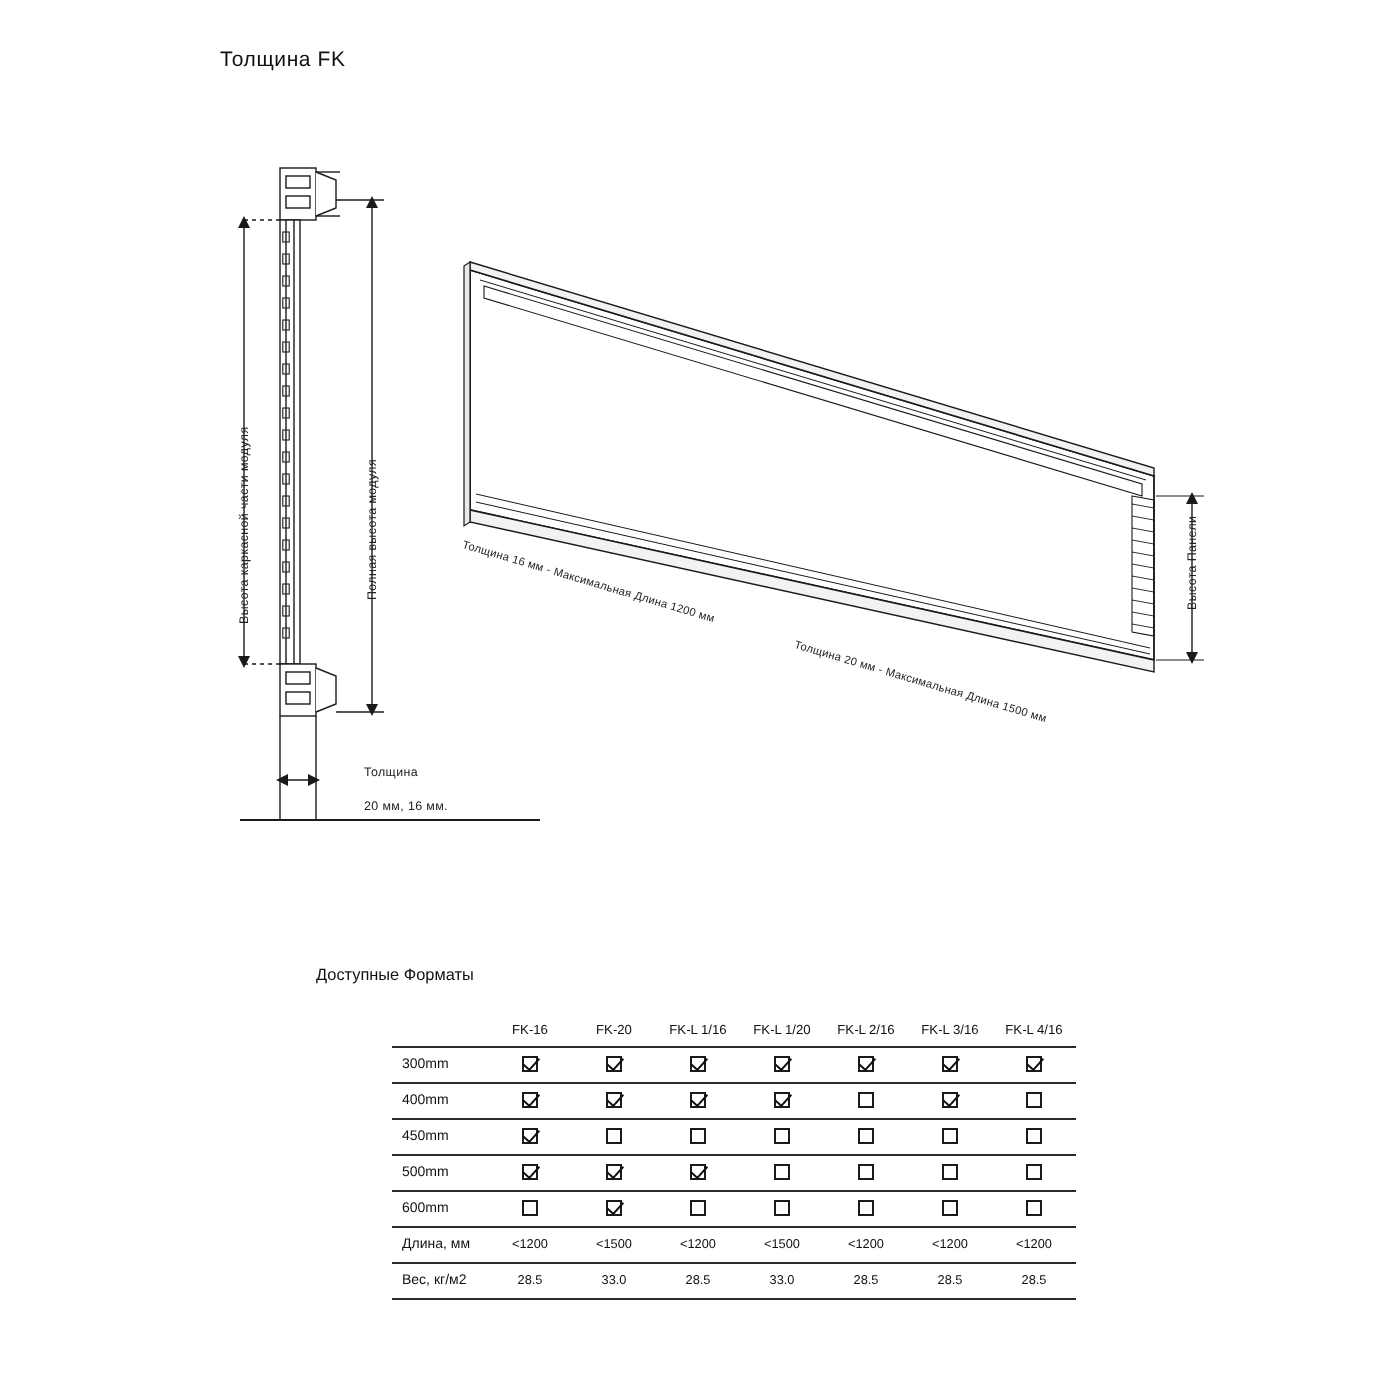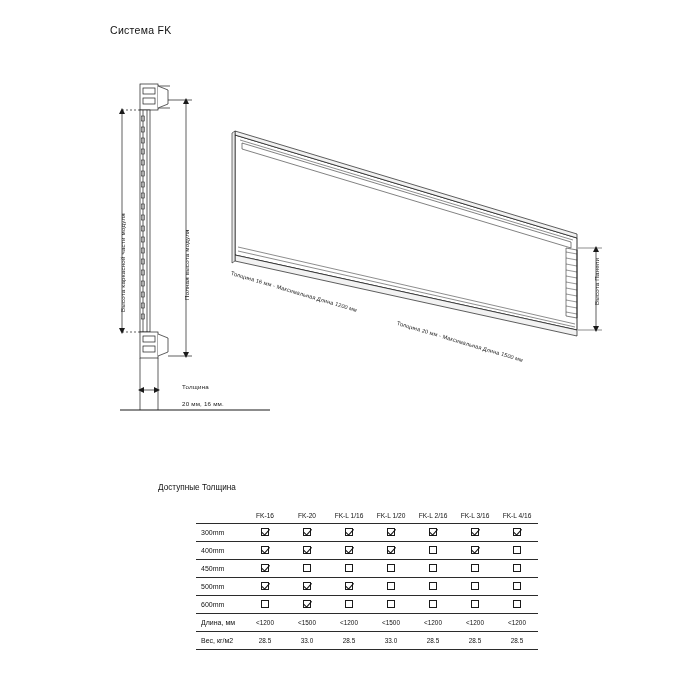--- a/index.html
+++ b/index.html
@@ -131,21 +131,21 @@
   }
   .numcell {
     font-size: 6.4px;
   }
 </style>
 </head>
 <body>
 
 <div class="page">
 
-  <div class="title">Система FK</div>
+  <div class="title">Толщина FK</div>
 
   <div class="drawing">
     <svg width="700" height="460" viewBox="0 0 700 460">
       <g stroke="#1a1a1a" fill="none" stroke-width="0.7">
 
         <rect x="140" y="84" width="18" height="26" fill="#ffffff" stroke="#1a1a1a" stroke-width="0.7"></rect>
         <rect x="143" y="88" width="12" height="6" fill="#ffffff"></rect>
         <rect x="143" y="98" width="12" height="6" fill="#ffffff"></rect>
         <line x1="158" y1="86" x2="170" y2="86"></line>
         <line x1="158" y1="92" x2="168" y2="92"></line>
@@ -247,21 +247,21 @@
 
     <div class="hlabel" style="left:182px; top:382px;">Толщина</div>
     <div class="hlabel" style="left:182px; top:399px;">20 мм, 16 мм.</div>
 
     <div class="slabel" style="left:232px; top:270px; transform: rotate(16.5deg); transform-origin: 0 0;">Толщина 16 мм - Максимальная Длина 1200 мм</div>
     <div class="slabel" style="left:398px; top:320px; transform: rotate(16.5deg); transform-origin: 0 0;">Толщина 20 мм - Максимальная Длина 1500 мм</div>
 
     <div class="vlabel" style="left:593px; top:305px; transform: rotate(-90deg);">Высота Панели</div>
   </div>
 
-  <div class="table-title">Доступные Толщина</div>
+  <div class="table-title">Доступные Форматы</div>
 
   <table class="formats">
     <thead>
       <tr>
         <th class="rowhead"></th>
         <th>FK-16</th>
         <th>FK-20</th>
         <th>FK-L 1/16</th>
         <th>FK-L 1/20</th>
         <th>FK-L 2/16</th>

